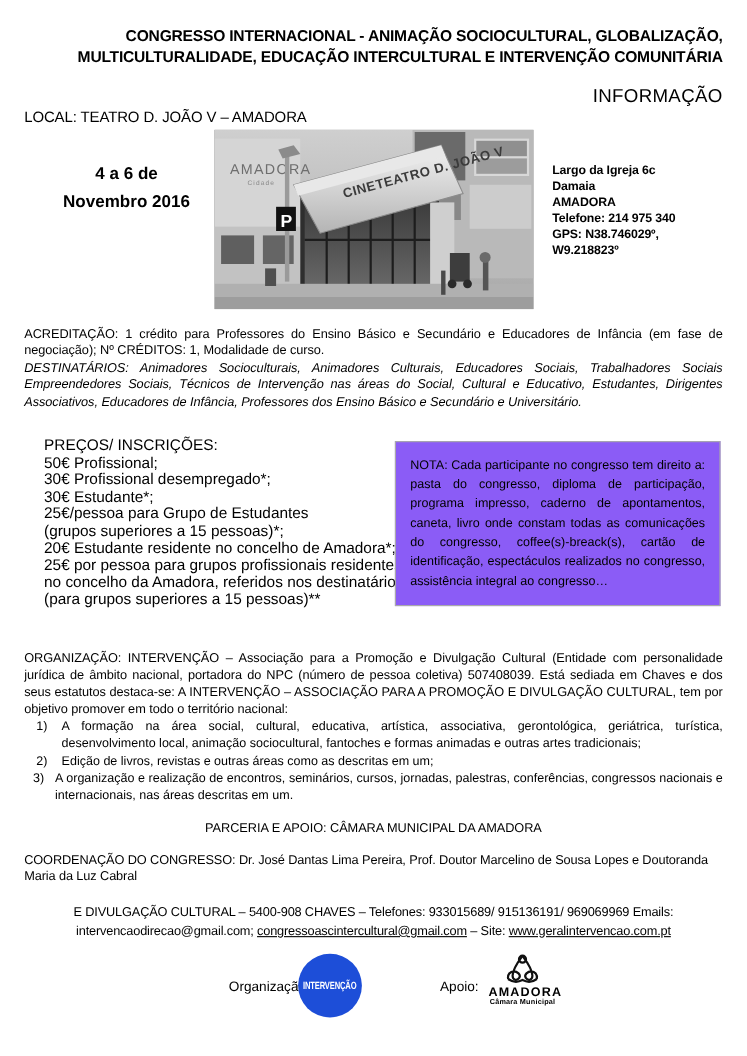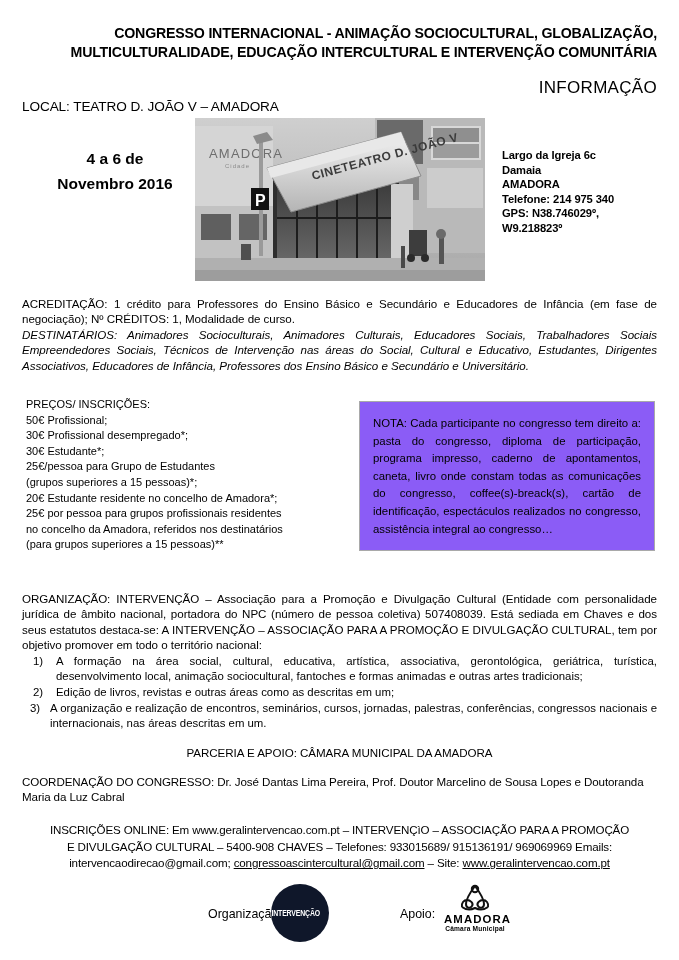--- a/index.html
+++ b/index.html
@@ -95,24 +95,24 @@
   .acred-block .para + .para { margin-top: 0px; font-style: italic; }
 
   
   .mid-row {
     position: relative;
     margin-top: 24px;
     height: 190px;
   }
   .prices {
     position: absolute;
-    left: 4px;
+    left: 18px;
     top: 0;
     width: 330px;
-    font-size: 11px;
+    font-size: 14px;
     line-height: 15.6px;
   }
   .note-box {
     position: absolute;
     left: 337px;
     top: 4px;
     width: 296px;
     box-sizing: border-box;
     border: 1px solid #a9a9a9;
     background: #8b5cf6;
@@ -183,24 +183,24 @@
     top: 23px;
     font-size: 12.4px;
   }
   .interv-logo {
     position: absolute;
     left: 249px;
     top: 0px;
     width: 58px;
     height: 58px;
     border-radius: 50%;
-    background: #0f172a;
+    background: #1d4ed8;
     display: flex;
     align-items: center;
-    justify-content: flex-end;
+    justify-content: center;
   }
   .interv-logo span {
     color: #ffffff;
     font-size: 9.6px;
     font-weight: bold;
     transform: scaleX(0.72);
     white-space: nowrap;
     letter-spacing: -0.2px;
   }
   .apoio-label {
@@ -369,21 +369,20 @@
         <span>A organização e realização de encontros, seminários, cursos, jornadas, palestras, conferências, congressos nacionais e internacionais, nas áreas descritas em um.</span>
       </li>
     </ul>
   </div>
 
   <div class="parceria">PARCERIA  E APOIO: CÂMARA MUNICIPAL DA AMADORA</div>
 
   <div class="coord">COORDENAÇÃO DO CONGRESSO: Dr. José Dantas Lima Pereira, Prof. Doutor Marcelino de Sousa Lopes e Doutoranda Maria da Luz Cabral</div>
 
   <div class="inscricoes">
-    <div>INSCRIÇÕES ONLINE: Em www.geralintervencao.com.pt – INTERVENÇìO – ASSOCIAÇÃO PARA A PROMOÇÃO</div>
     <div>E DIVULGAÇÃO CULTURAL – 5400-908 CHAVES – Telefones: 933015689/ 915136191/ 969069969 Emails:</div>
     <div><span>intervencaodirecao@gmail.com;  </span><span class="ul">congressoascintercultural@gmail.com</span><span> – Site: </span><span class="ul">www.geralintervencao.com.pt</span></div>
   </div>
 
   <div class="logos-row">
     <div class="org-label">Organização:</div>
 
     <div class="interv-logo">
       <span>INTERVENÇÃO</span>
     </div>

